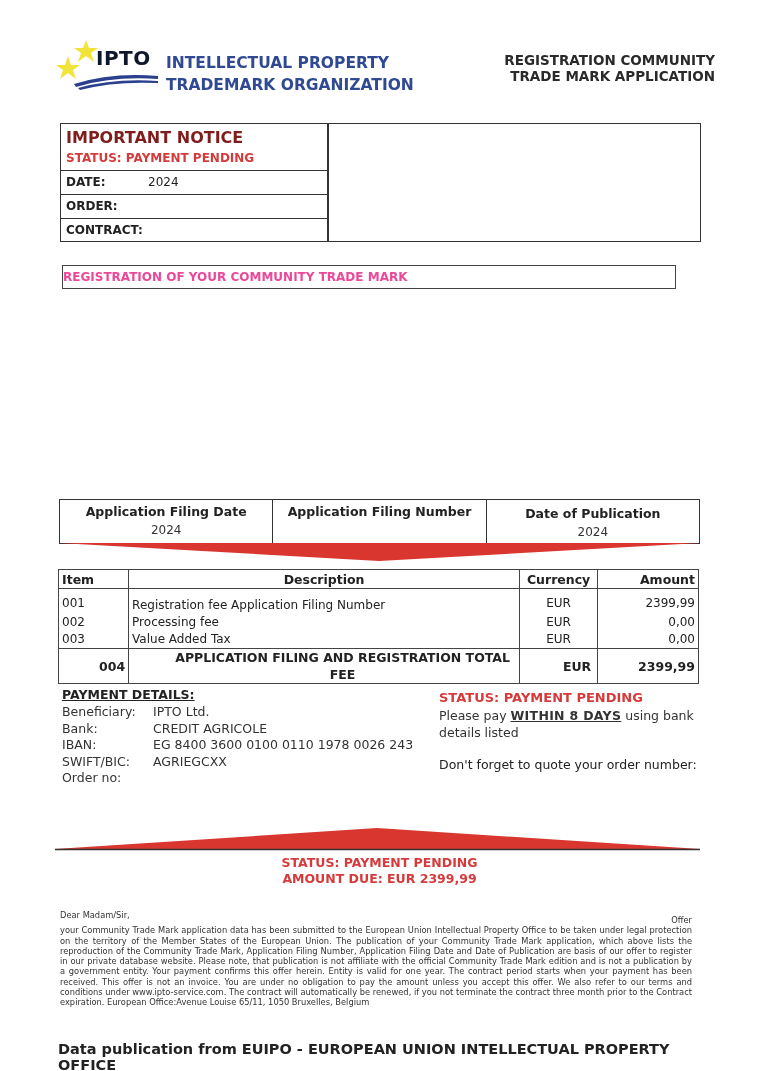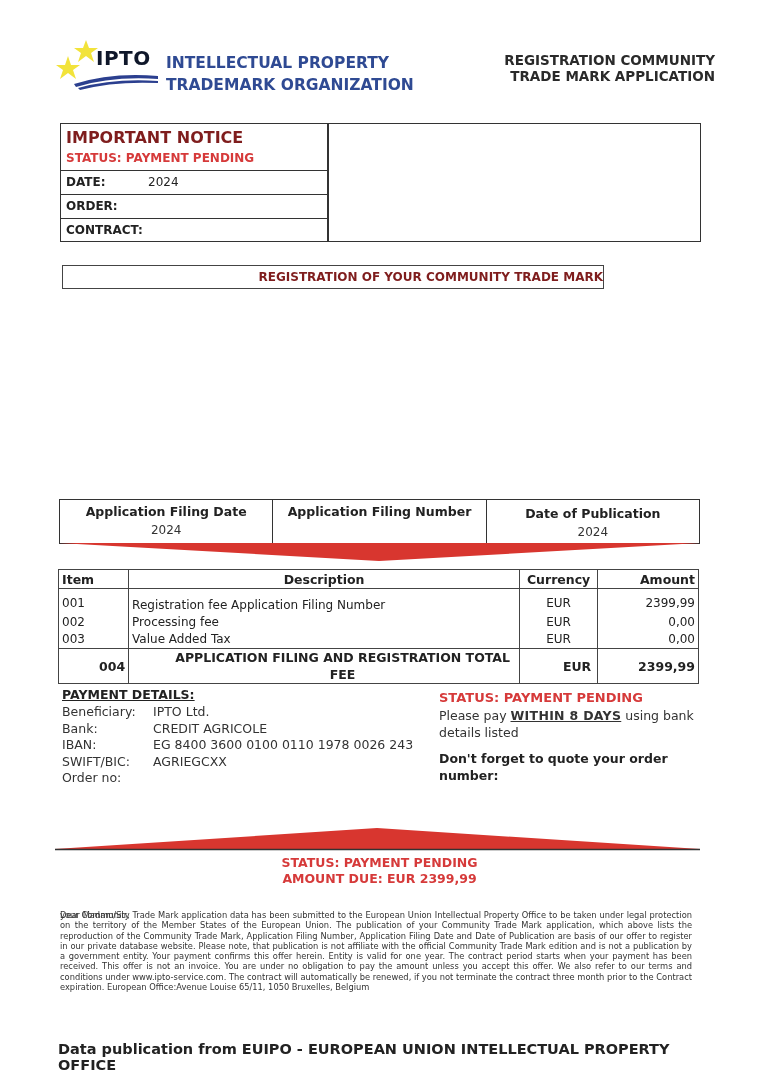--- a/index.html
+++ b/index.html
@@ -18,21 +18,21 @@
   .notice-top { height: 47px; border-bottom: 1.5px solid #333; padding: 3px 5px; }
   .notice-title { font-size: 16px; font-weight: bold; color: #7f1d1d; line-height: 22px; }
   .notice-status { font-size: 12px; font-weight: bold; color: #d63a3a; line-height: 18px; }
   .notice-row { height: 24px; border-bottom: 1.5px solid #333; padding: 3px 5px; font-size: 12px; line-height: 17px; display: flex; }
   .notice-row:last-child { border-bottom: none; }
   .notice-row .lbl { font-weight: bold; width: 82px; }
   .notice-row .val { font-weight: normal; }
   .blank-box { left: 328px; top: 123px; width: 373px; height: 119px; border: 1.5px solid #333; }
 
   
-  .reg-banner { left: 62px; top: 265px; width: 542px; height: 24px; border: 1.5px solid #444; text-align: right; font-size: 12px; font-weight: bold; line-height: 22px; color: #7f1d1d; }
+  .reg-banner { left: 62px; top: 265px; width: 614px; height: 24px; border: 1.5px solid #444; text-align: left; font-size: 12px; font-weight: bold; line-height: 22px; color: #ec4899; }
 
   
   .filing { left: 59px; top: 499px; width: 641px; height: 45px; border: 1.5px solid #333; display: flex; }
   .filing-cell { flex: 1; text-align: center; padding-top: 3px; border-right: 1.5px solid #333; }
   .filing-cell:last-child { border-right: none; }
   .filing-cell .h { font-size: 12.5px; font-weight: bold; line-height: 18px; }
   .filing-cell .v { font-size: 12px; line-height: 18px; color: #333; }
   .arrow-svg { left: 59px; top: 543px; width: 641px; height: 20px; }
 
   
@@ -52,21 +52,21 @@
   
   .pay { left: 62px; top: 687px; width: 360px; font-size: 12.5px; color: #333; }
   .pay-title { font-weight: bold; text-decoration: underline; font-size: 12.5px; color: #222; line-height: 16px; margin-bottom: 1px; }
   .pay-row { display: flex; line-height: 16.5px; }
   .pay-row .k { width: 91px; }
 
   .status-right { left: 439px; top: 690px; width: 270px; font-size: 12.5px; color: #333; }
   .status-right .st { font-weight: bold; color: #d63a3a; font-size: 13px; line-height: 16px; }
   .status-right .pl { line-height: 17px; margin-top: 1px; }
   .status-right .pl b { text-decoration: underline; color: #333; letter-spacing: 0.3px; }
-  .status-right .q { font-weight: bold; color: #222; line-height: 17px; margin-top: 9px; }
+  .status-right .q { font-weight: normal; color: #222; line-height: 17px; margin-top: 15px; }
 
   
   .arrow2 { left: 55px; top: 826px; width: 645px; height: 26px; }
   .due { left: 0; top: 855px; width: 759px; text-align: center; font-size: 12.5px; font-weight: bold; color: #d63a3a; line-height: 16px; }
 
   
   .legal { left: 60px; top: 910px; width: 632px; font-size: 8.3px; line-height: 10.3px; color: #333; text-align: justify; }
   .legal .offer { text-align: right; }
   .legal .salut { position: absolute; left: 0; top: 0; }
 
@@ -202,16 +202,17 @@
   <polygon points="0,23 322,2 645,23" fill="#d8362f"></polygon>
   <line x1="0" y1="23.5" x2="645" y2="23.5" stroke="#333" stroke-width="1.5"></line>
 </svg>
 <div class="abs due">
   <div>STATUS: PAYMENT PENDING</div>
   <div>AMOUNT DUE: EUR 2399,99</div>
 </div>
 
 <div class="abs legal">
   <span class="salut">Dear Madam/Sir,</span>
+  <div class="offer" style="margin-top:5px">Offer</div>
   <div>your Community Trade Mark application data has been submitted to the European Union Intellectual Property Office to be taken under legal protection on the territory of the Member States of the European Union. The publication of your Community Trade Mark application, which above lists the reproduction of the Community Trade Mark, Application Filing Number, Application Filing Date and Date of Publication are basis of our offer to register in our private database website. Please note, that publication is not affiliate with the official Community Trade Mark edition and is not a publication by a government entity. Your payment confirms this offer herein. Entity is valid for one year. The contract period starts when your payment has been received. This offer is not an invoice. You are under no obligation to pay the amount unless you accept this offer. We also refer to our terms and conditions under www.ipto-service.com. The contract will automatically be renewed, if you not terminate the contract three month prior to the Contract expiration. European Office:Avenue Louise 65/11, 1050 Bruxelles, Belgium</div>
 </div>
 
 <div class="abs footer">Data publication from EUIPO - EUROPEAN UNION INTELLECTUAL PROPERTY OFFICE</div>
 
 </body></html>

